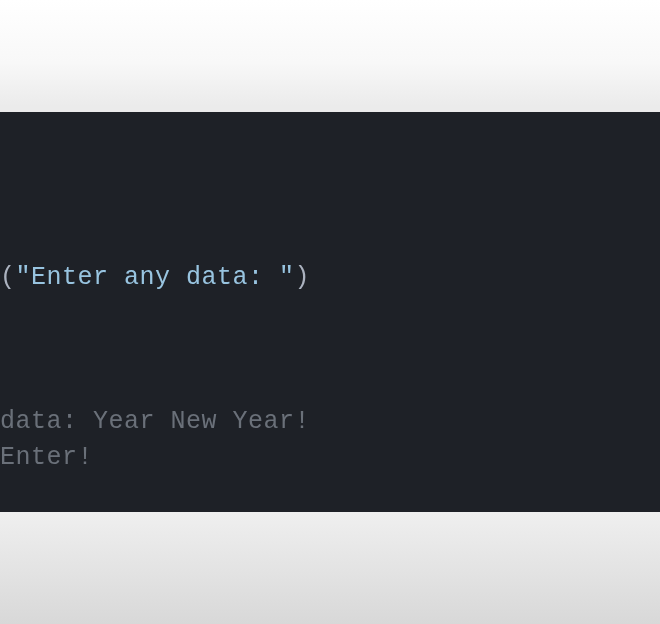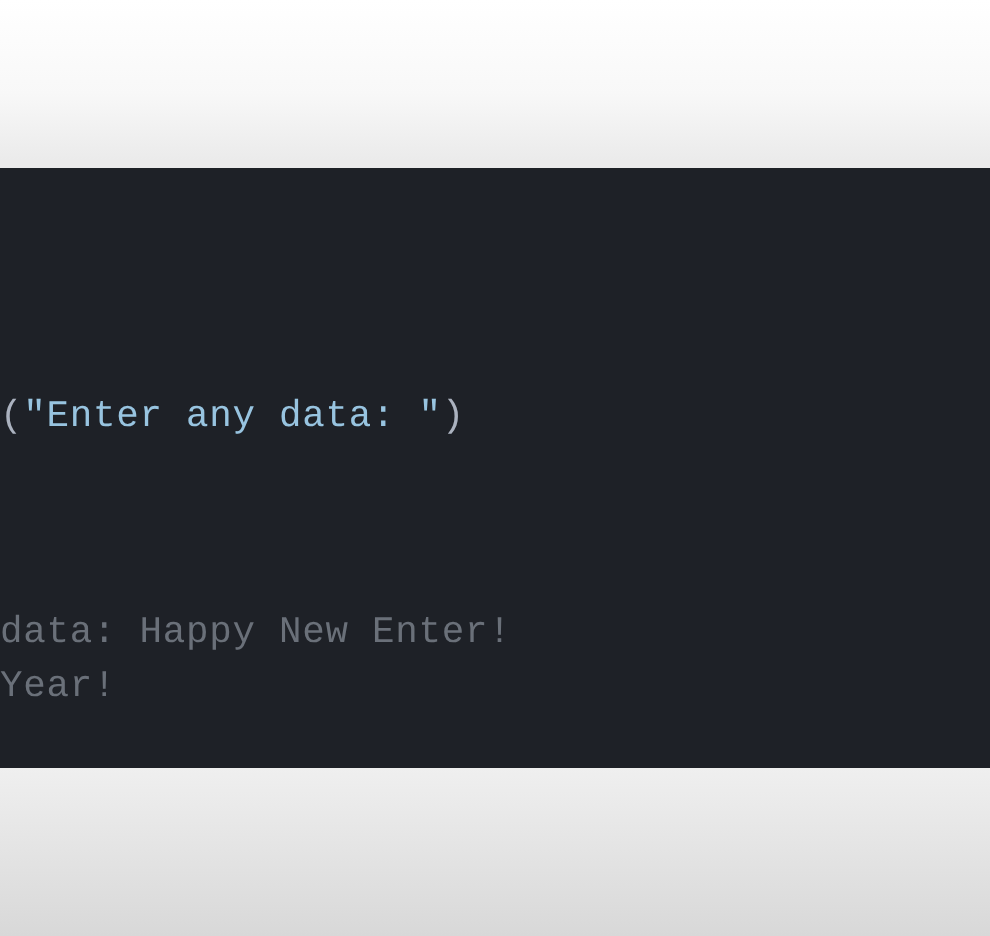--- a/index.html
+++ b/index.html
@@ -59,15 +59,15 @@
       color: #6a7079;
       white-space: pre;
     }
   </style>
 </head>
 <body>
 
 <div class="code-block">
   <div class="code-content"><span class="paren">(</span><span class="string">"Enter any data: "</span><span class="paren">)</span></div>
 
-  <div class="output-block"><span>data: Happy New Enter!</span>
-<span>Year!</span></div>
+  <div class="output-block"><span>data: Year New Year!</span>
+<span>Enter!</span></div>
 </div>
 
 </body></html>

